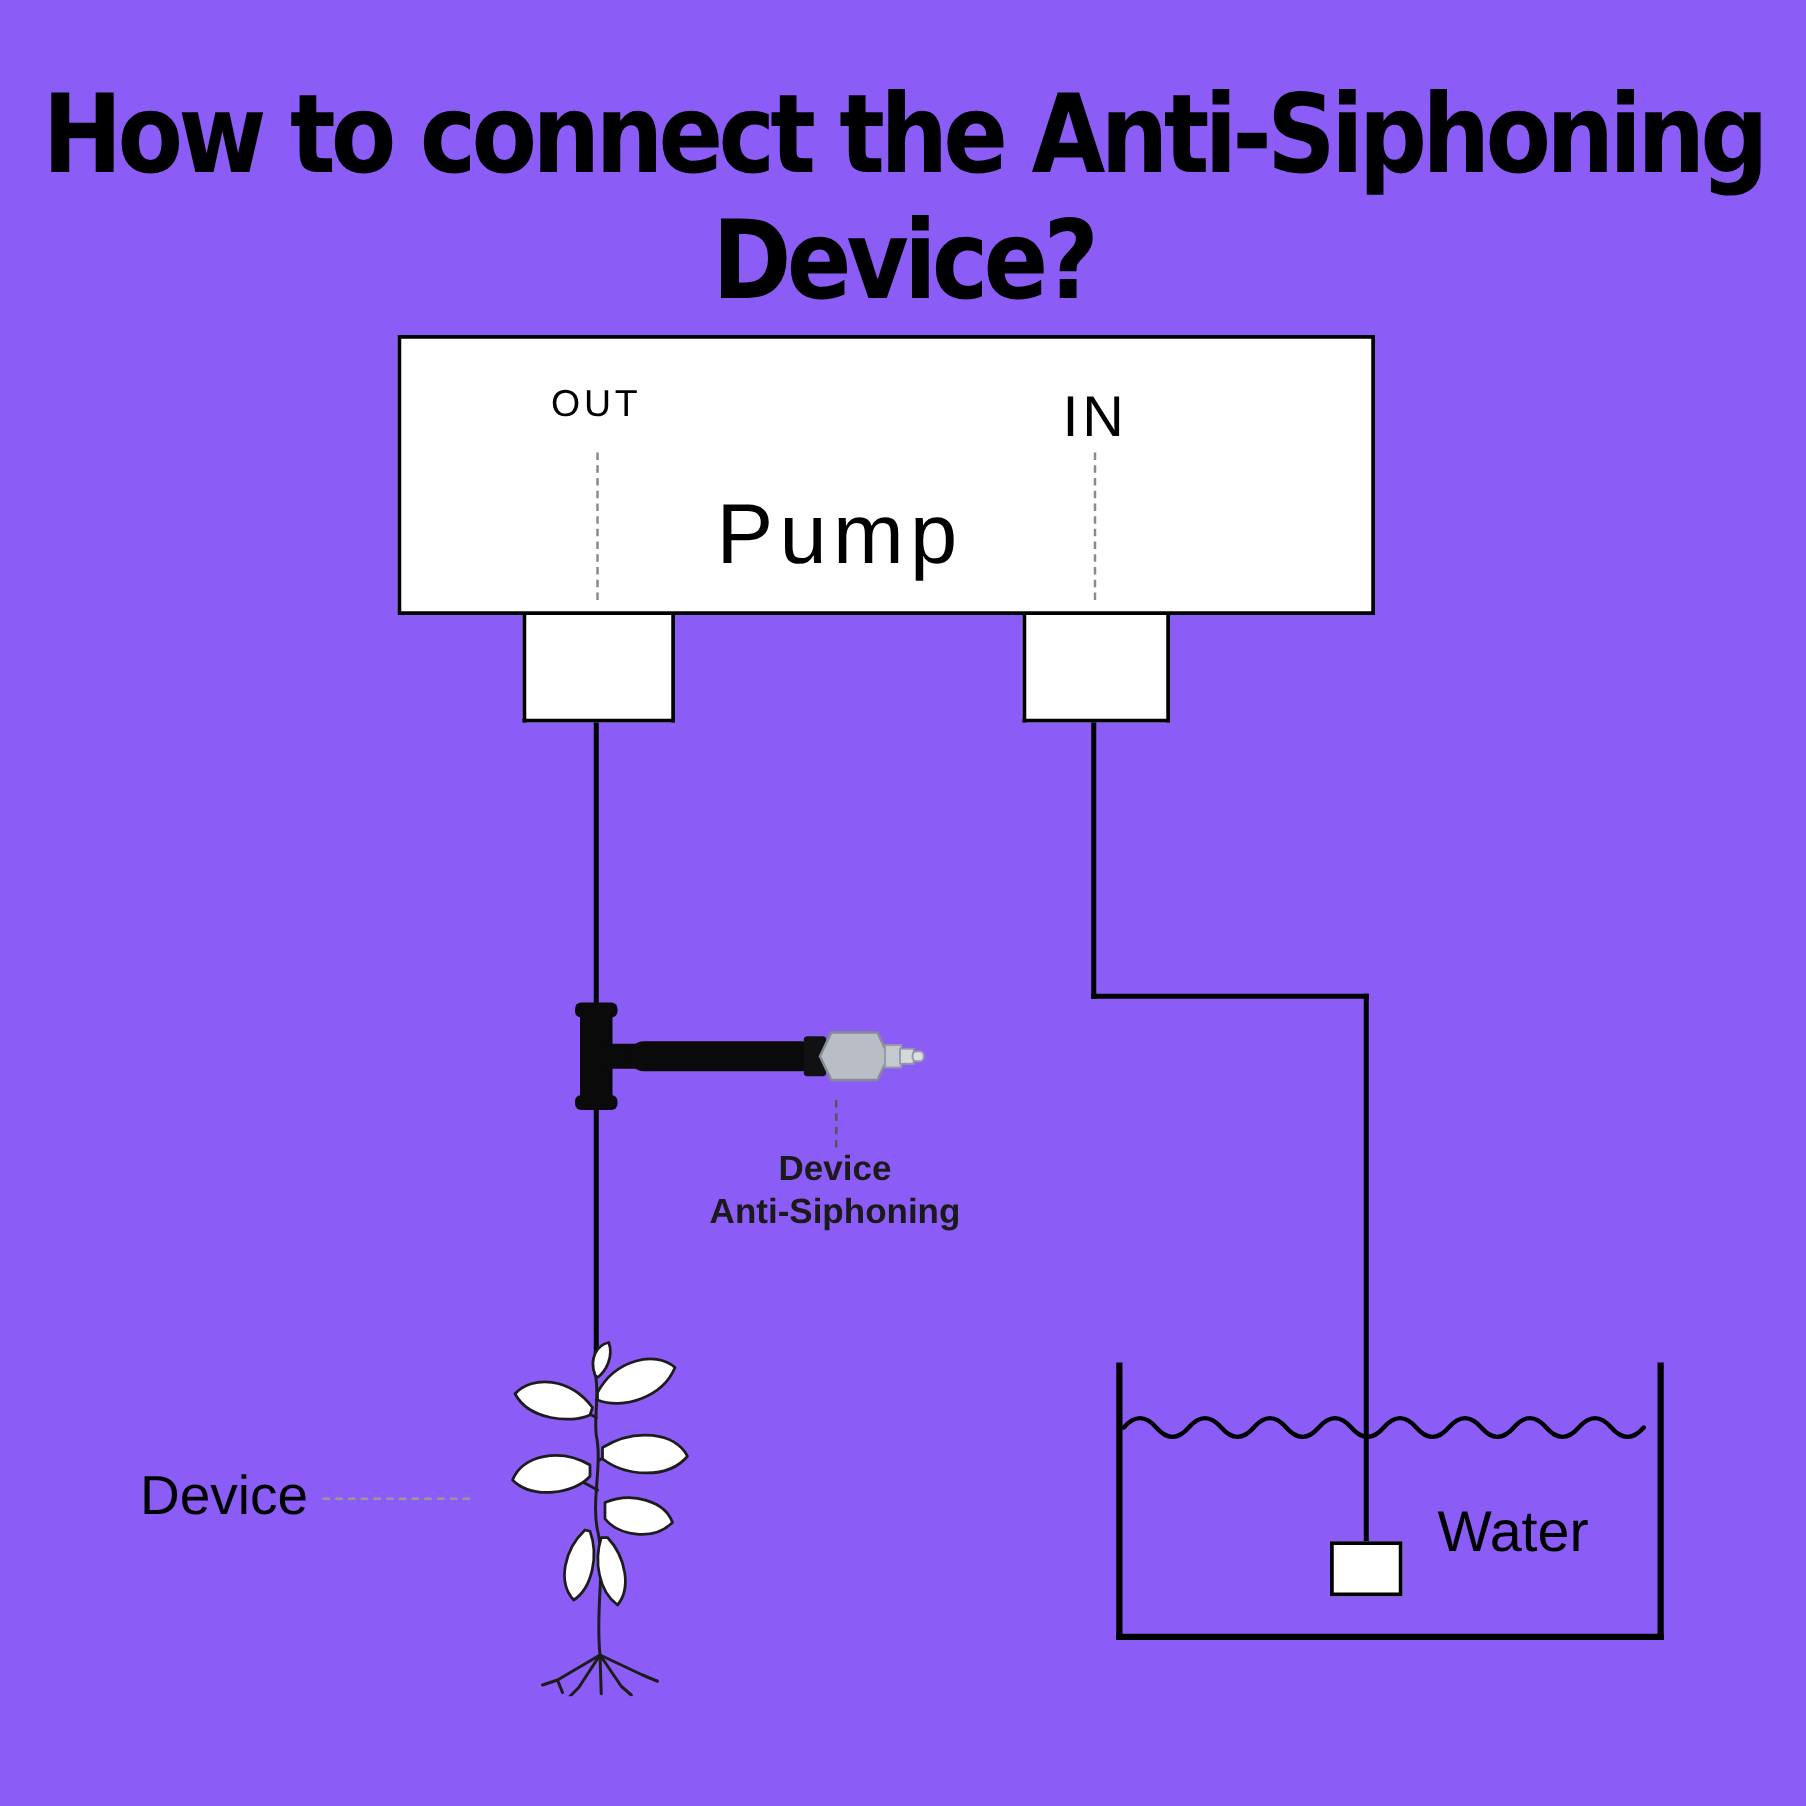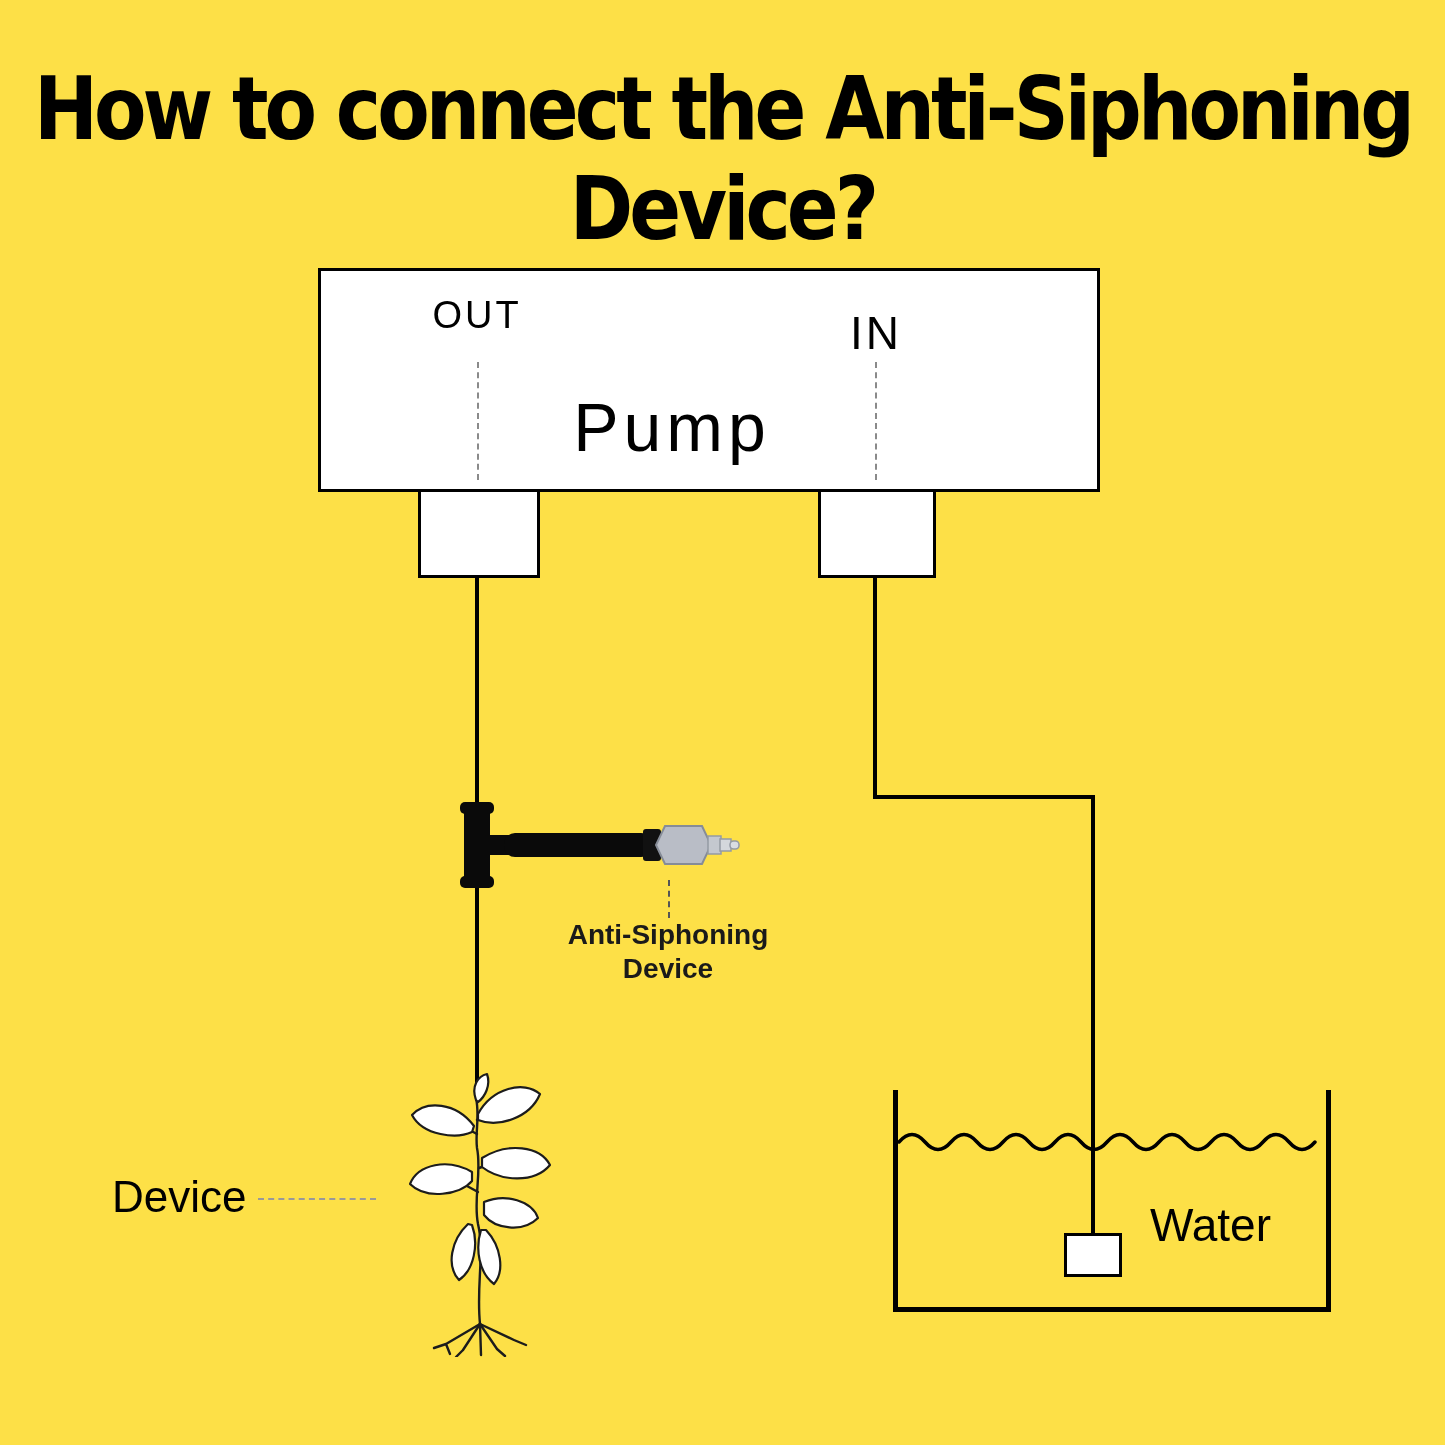--- a/index.html
+++ b/index.html
@@ -1,19 +1,19 @@
 <!DOCTYPE html>
 <html><head>
 <meta charset="utf-8">
 <style>
   html,body{margin:0;padding:0;background:#ffffff;}
   #canvas{
     position:relative;
     width:1445px;height:1445px;
-    background:#fde047;
+    background:#8b5cf6;
     font-family:"Liberation Sans", sans-serif;
     color:#000;
     overflow:hidden;
   }
   .abs{position:absolute;}
 
   
   #title{
     top:58px;left:0;width:1445px;
     text-align:center;
@@ -31,23 +31,23 @@
     border:3px solid #000;
     box-sizing:border-box;
     background:#fff;
   }
   #pump-label{
     left:542px;top:388px;width:260px;
     font-size:68px;letter-spacing:5px;
     text-align:center;
   }
   #out-label{
-    left:477px;top:294px;
+    left:477px;top:307px;
     transform:translateX(-50%);
-    font-size:38px;letter-spacing:3px;text-align:right;
+    font-size:30px;letter-spacing:3px;text-align:right;
   }
   #in-label{
     left:876px;top:306px;
     transform:translateX(-50%);
     font-size:46px;letter-spacing:3px;
   }
   #out-guide-dash{
     left:477px;top:362px;height:118px;width:0;
     border-left:2px dashed #8a8a8a;
   }
@@ -146,22 +146,22 @@
     <rect x="203" y="29" width="18" height="32" rx="3" fill="#111111"></rect>
 
     <polygon points="225,26 262,26 271,45 262,64 225,64 216,45" fill="#b9bdc6" stroke="#868c97" stroke-width="2"></polygon>
 
     <rect x="268" y="36" width="13" height="18" fill="#c4c8cf" stroke="#949aa4" stroke-width="1.5"></rect>
     <rect x="280" y="39" width="11" height="12" fill="#d4d7dc" stroke="#949aa4" stroke-width="1.5"></rect>
     <rect x="290" y="41" width="9" height="8" rx="3.5" fill="#dadde2" stroke="#949aa4" stroke-width="1.5"></rect>
   </svg>
   <div id="device-pointer-dash" class="abs"></div>
   <div id="device-label" class="abs">
+    <div>Device</div>
     <div>Anti-Siphoning</div>
-    <div>Device</div>
   </div>
 
   <svg id="plant" class="abs" viewBox="0 0 224 285">
     <g stroke="#1c1c1c" stroke-width="2.4" fill="none" stroke-linecap="round">
 
       <path d="M112,252 C108,212 117,182 110,152 C105,128 114,100 109,76 C107,60 112,44 108,26"></path>
 
       <path d="M112,252 L78,272 M78,272 L66,276 M78,272 L82,282"></path>
       <path d="M112,252 L95,278 M95,278 L88,285"></path>
       <path d="M112,252 L113,283"></path>

